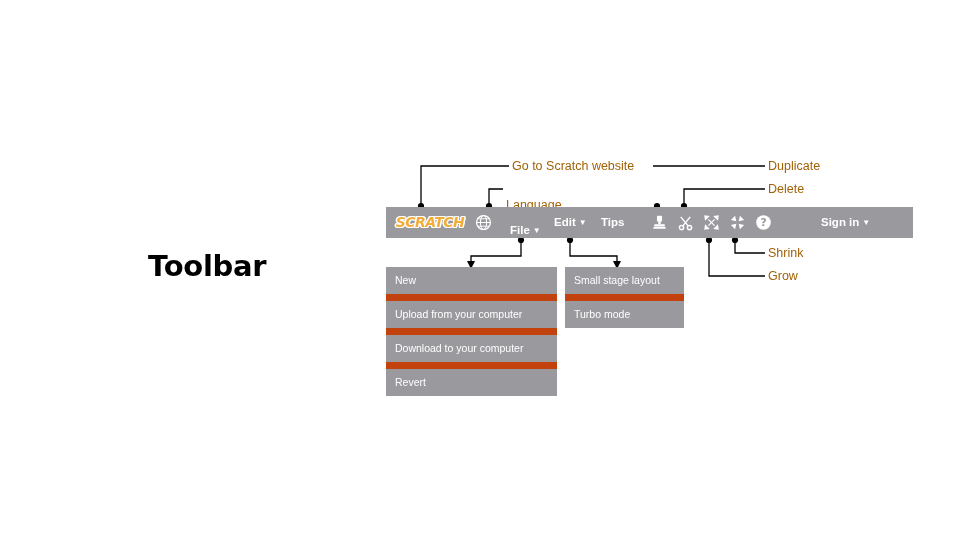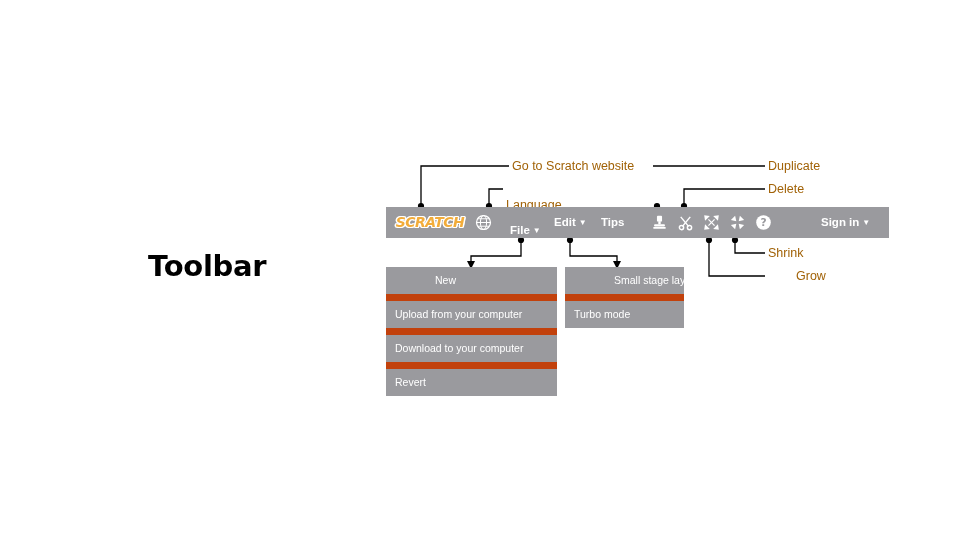--- a/index.html
+++ b/index.html
@@ -40,20 +40,21 @@
   
   #toolbar {
     position: absolute;
     left: 386px;
     top: 207px;
     width: 503px;
     height: 31px;
     background: #9a9a9e;
     display: flex;
     align-items: center;
+    padding-left: 24px;
   }
 
   
   #scratch-logo {
     position: absolute;
     left: 8px;
     top: 5px;
     width: 72px;
     height: 20px;
   }
@@ -131,36 +132,36 @@
   .menu-row {
     height: 27px;
     line-height: 27px;
     padding-left: 9px;
     color: #ffffff;
     font-size: 10.5px;
     white-space: nowrap;
     border-top: 7px solid #c2410c;
     font-family: "Liberation Sans", sans-serif;
   }
-  .menu-row:first-child { border-top: none; margin-left: 40px; }
+  .menu-row:first-child { border-top: none; }
 
   
   .anno-label {
     position: absolute;
     color: #a16207;
     font-size: 12.5px;
     white-space: nowrap;
     font-family: "Liberation Sans", sans-serif;
   }
   #lbl-website   { left: 512px; top: 159px; }
   #lbl-language  { left: 506px; top: 198px; }
   #lbl-duplicate { left: 768px; top: 159px; }
   #lbl-delete    { left: 768px; top: 182px; }
   #lbl-shrink    { left: 768px; top: 246px; }
-  #lbl-grow      { left: 768px; top: 269px; margin-left: 28px; }
+  #lbl-grow      { left: 768px; top: 269px; }
 
   
   #leaders {
     position: absolute;
     left: 0; top: 0;
     width: 960px;
     height: 540px;
     pointer-events: none;
   }
 </style>

